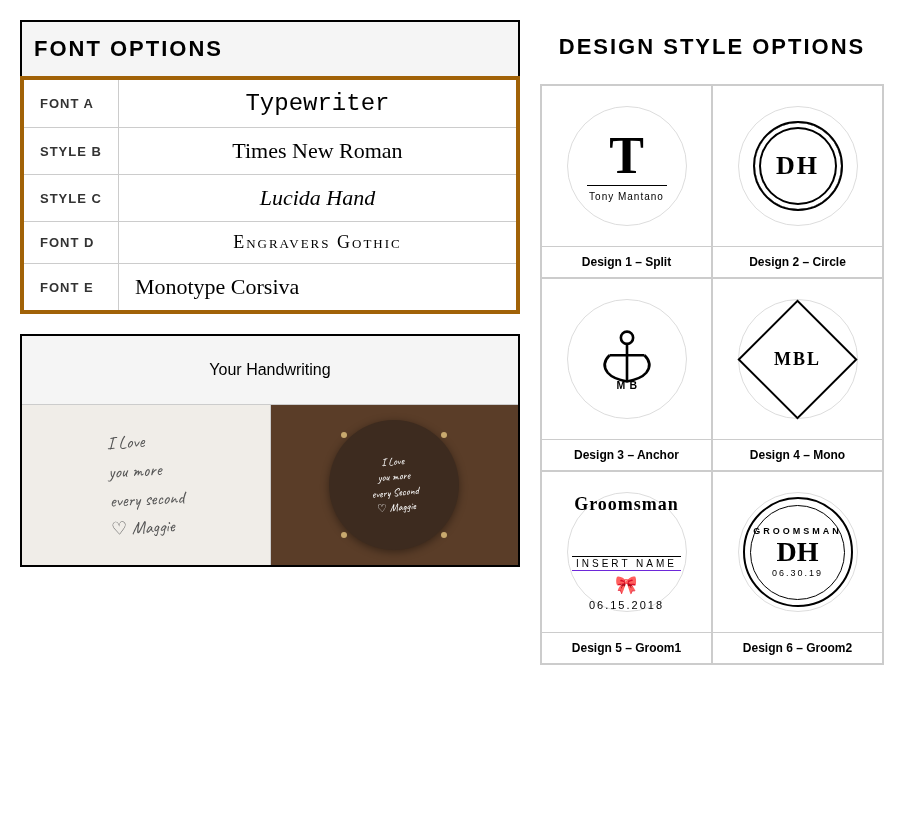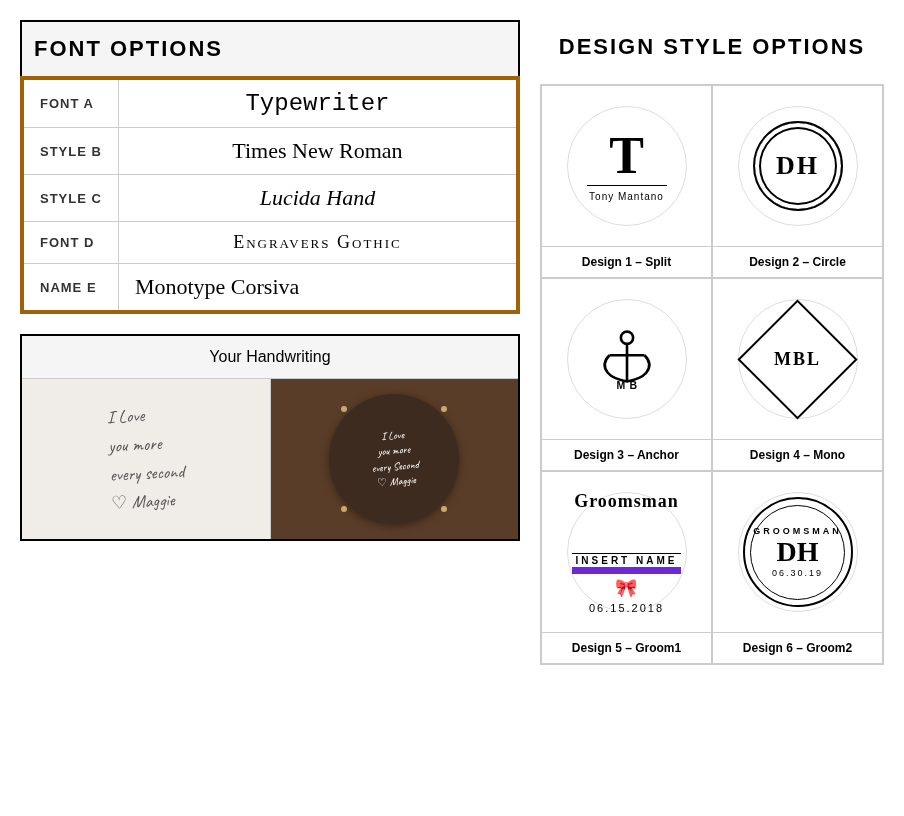--- a/index.html
+++ b/index.html
@@ -58,21 +58,21 @@
 
     
     .handwriting-section {
       margin-top: 20px;
       border: 2px solid #000;
     }
 
     .handwriting-title {
       text-align: center;
       font-size: 16px;
-      padding: 12px;
+      padding: 25px;
       border-bottom: 1px solid #ccc;
       background: #f5f5f5;
     }
 
     .handwriting-images {
       display: flex;
       gap: 0;
     }
 
     .handwriting-img-box {
@@ -277,24 +277,24 @@
       gap: 3px;
     }
     .design5-groomsman {
       font-family: 'Brush Script MT', 'Segoe Script', cursive;
       font-size: 18px;
       font-weight: bold;
       letter-spacing: 1px;
     }
     .design5-insert {
       font-size: 10px;
-      font-weight: 700;
+      font-weight: 400;
       letter-spacing: 3px;
       border-top: 1px solid #000;
-      border-bottom: 7px solid #6d28d9;
+      border-bottom: 1px solid #6d28d9;
       padding: 1px 4px;
       margin-top: 38px;
     }
     .design5-bow {
       font-size: 18px;
     }
     .design5-date {
       font-size: 11px;
       letter-spacing: 2px;
     }
@@ -352,21 +352,21 @@
     </tr>
     <tr>
       <td class="font-label">STYLE C</td>
       <td class="font-sample-c">Lucida Hand</td>
     </tr>
     <tr>
       <td class="font-label">FONT D</td>
       <td class="font-sample-d">Engravers Gothic</td>
     </tr>
     <tr>
-      <td class="font-label">NAME E</td>
+      <td class="font-label">FONT E</td>
       <td class="font-sample-e">Monotype Corsiva</td>
     </tr>
   </tbody>
     </table>
 
   <div class="handwriting-section">
     <div class="handwriting-title">Your Handwriting</div>
     <div class="handwriting-images">
       <div class="handwriting-img-box">
         <div class="handwriting-text">

